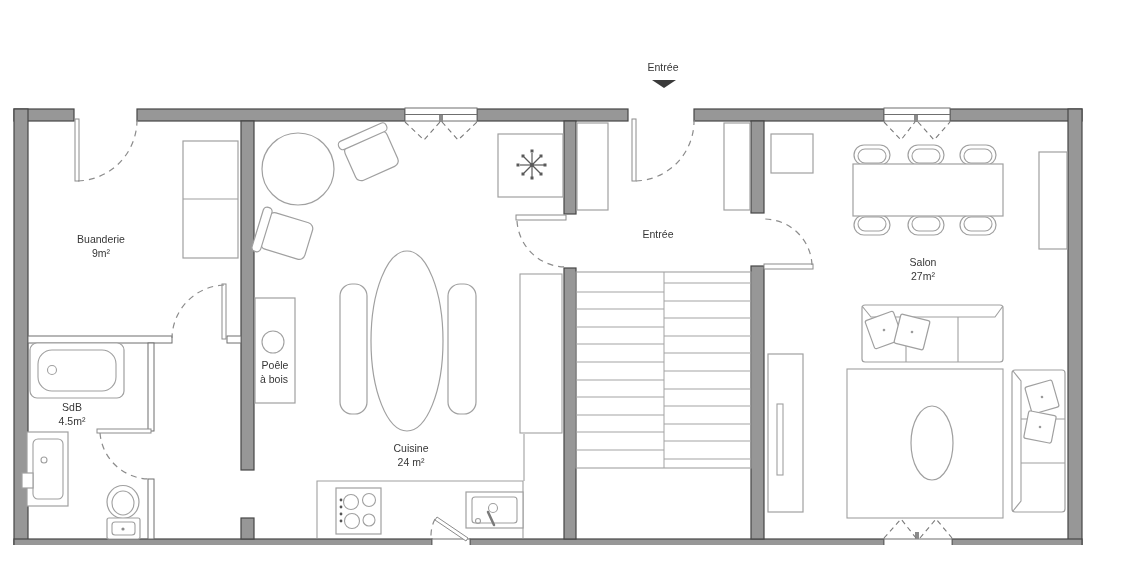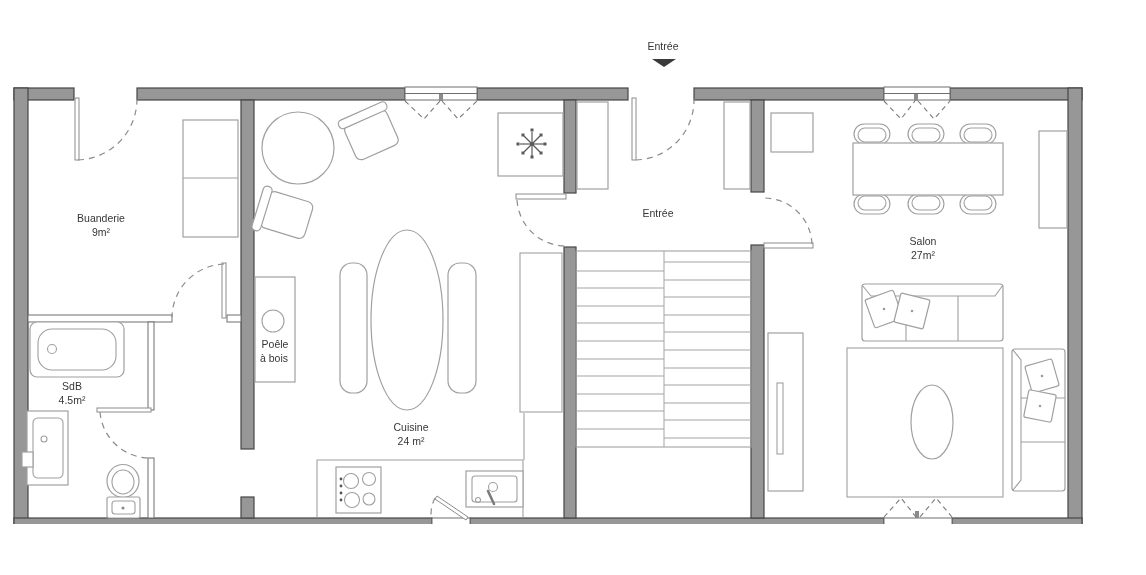--- a/index.html
+++ b/index.html
@@ -1,20 +1,20 @@
 <!DOCTYPE html>
 <html style="--wall-fill: #979797; --wall-stroke: #474747; --partition-stroke: #6f6f6f; --furniture-stroke: #a0a0a0; --door-stroke: #8c8c8c; --text-color: #363636; --background: #ffffff;"><head>
 <meta charset="utf-8">
 <style>
   :root{
     --wall-fill:#979797; --wall-stroke:#474747; --partition-stroke:#6f6f6f;
     --furniture-stroke:#a0a0a0; --door-stroke:#8c8c8c; --text-color:#363636; --background:#ffffff;
   }
   html,body{margin:0;padding:0;background:var(--background);}
-  .plan-wrap{width:1146px;height:524px;position:relative;background:var(--background);}
+  .plan-wrap{width:1146px;height:524px;position:relative;background:var(--background);margin-top:21px;}
   svg{display:block;}
   .wall{fill:var(--wall-fill);stroke:var(--wall-stroke);stroke-width:1.2;}
   .partition{fill:#fff;stroke:var(--partition-stroke);stroke-width:1;}
   .furn{fill:#fff;stroke:var(--furniture-stroke);stroke-width:1.2;}
   .furnln{fill:none;stroke:var(--furniture-stroke);stroke-width:1.1;}
   .win{fill:#fff;stroke:#6f6f6f;stroke-width:1;}
   .leaf{fill:#fff;stroke:var(--door-stroke);stroke-width:1;}
   .arc{fill:none;stroke:var(--door-stroke);stroke-width:1.2;stroke-dasharray:6 5;}
   .casement{fill:none;stroke:#7a7a7a;stroke-width:1.1;stroke-dasharray:5 4;}
   .step{stroke:#a3a3a3;stroke-width:1;fill:none;}

